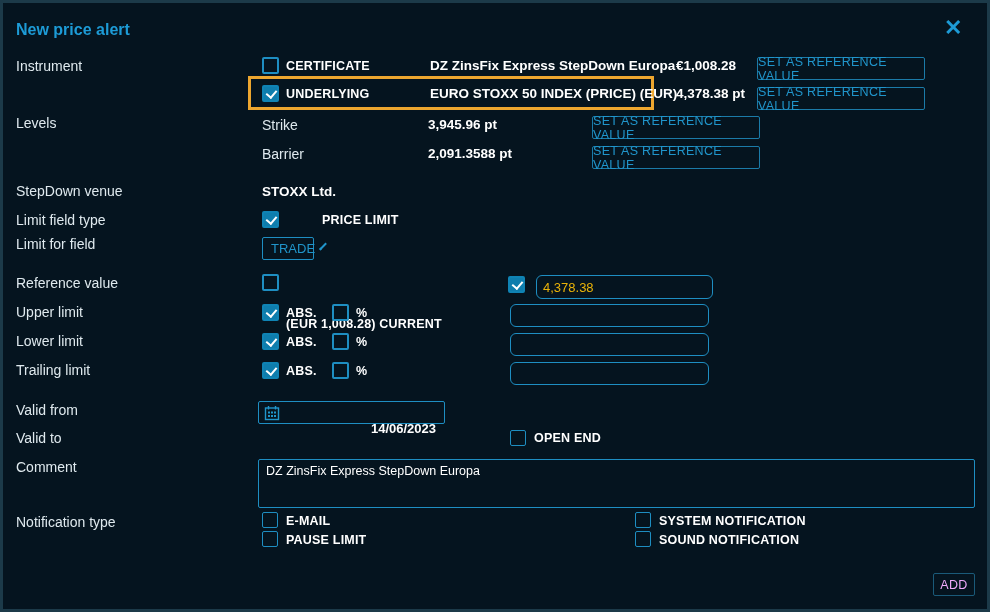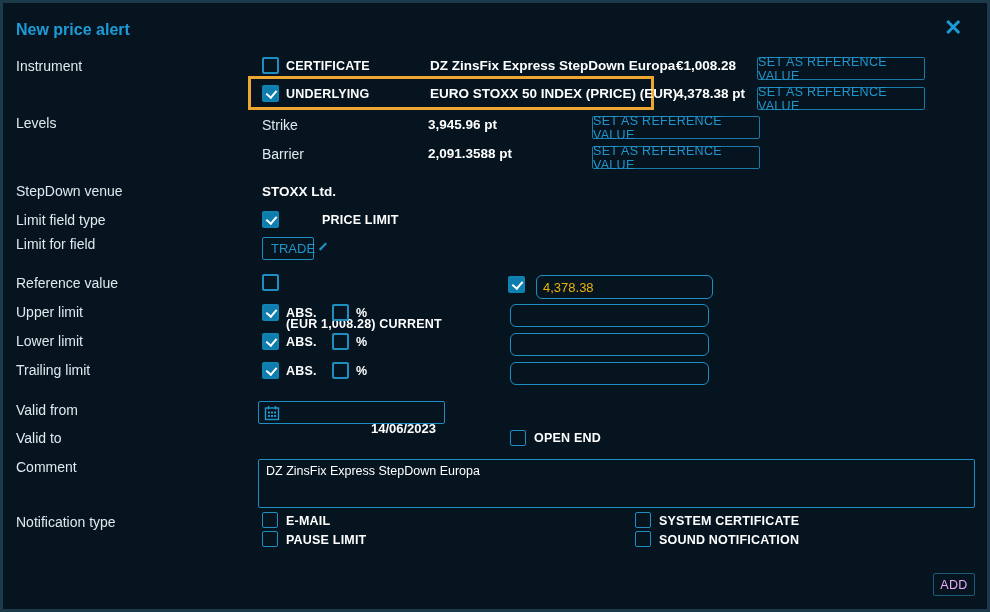--- a/index.html
+++ b/index.html
@@ -154,19 +154,19 @@
   <span class="abs cb thin" style="left:510px;top:430px;"></span>
   <div class="abs ulbl" style="left:534px;top:431px;">OPEN END</div>
 
   <textarea class="abs ta" style="">DZ ZinsFix Express StepDown Europa</textarea>
 
   <span class="abs cb thin" style="left:262px;top:512px;"></span>
   <div class="abs ulbl" style="left:286px;top:514px;">E-MAIL</div>
   <span class="abs cb thin" style="left:262px;top:531px;"></span>
   <div class="abs ulbl" style="left:286px;top:533px;">PAUSE LIMIT</div>
   <span class="abs cb thin" style="left:635px;top:512px;"></span>
-  <div class="abs ulbl" style="left:659px;top:514px;">SYSTEM CERTIFICATE</div>
+  <div class="abs ulbl" style="left:659px;top:514px;">SYSTEM NOTIFICATION</div>
   <span class="abs cb thin" style="left:635px;top:531px;"></span>
   <div class="abs ulbl" style="left:659px;top:533px;">SOUND NOTIFICATION</div>
 
   <div class="abs add-btn">ADD</div>
 
 </div>
 
 </body></html>

